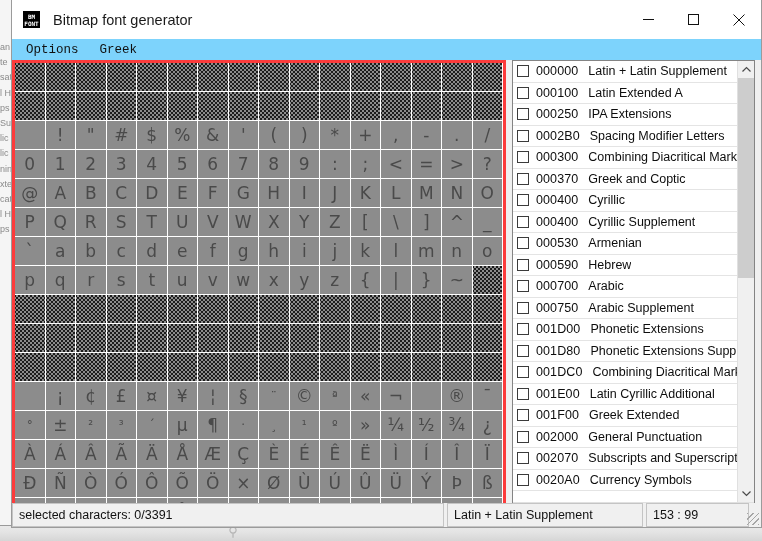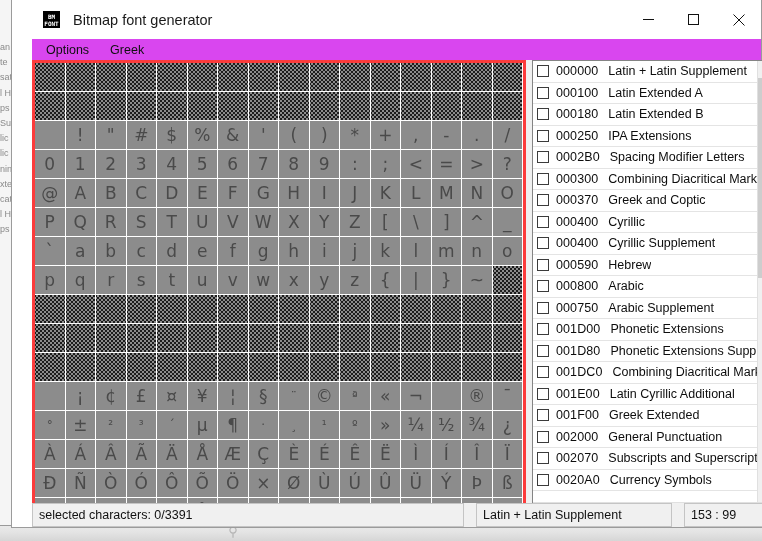--- a/index.html
+++ b/index.html
@@ -33,21 +33,21 @@
     position: absolute; left: 224px; top: 525px; width: 18px; height: 14px;
     color: #b4b4b4; font-size: 13px; text-align: center; line-height: 14px;
   }
 
   
   .app-window {
     position: absolute; left: 11px; top: 0; width: 751px; height: 528px;
     background: #ffffff;
     border: 1px solid #9b9b9b;
     border-top: none;
-    display: flex; flex-direction: column; padding-left: 20px;
+    display: flex; flex-direction: column;
   }
 
   
   .titlebar {
     height: 39px; flex: 0 0 39px;
     background: #ffffff;
     display: flex; align-items: center;
     position: relative;
   }
   .app-icon {
@@ -72,21 +72,21 @@
   .win-btn {
     width: 45px; height: 39px; display: flex; align-items: center; justify-content: center;
     background: transparent; border: none; padding: 0; cursor: default;
   }
   .win-btn svg { display: block; }
 
   
   .menubar {
     height: 21px; flex: 0 0 21px;
     display: flex; align-items: center; padding-left: 14px;
-    background: #d946ef; font-size: 12.5px; color: #101010;
+    background: #7dd3fc; font-size: 12.5px; color: #101010; font-family: Liberation Mono, monospace;
   }
   .menu-item { margin-right: 21px; cursor: default; }
 
   
   .client {
     flex: 1 1 auto; position: relative; background: #f0f0f0;
     display: flex; padding: 0;
   }
 
   
@@ -188,21 +188,21 @@
 
   
   .statusbar {
     position: absolute; left: 0; bottom: 0; width: 749px; height: 24px;
     display: flex; align-items: stretch; background: #f0f0f0;
   }
   .sb-pane {
     border: 1px solid #c4c4c4; background: #f0f0f0;
     display: flex; align-items: center; padding-left: 6px;
     font-size: 12.5px; color: #111111; white-space: nowrap; overflow: hidden;
-    margin-right: 12px;
+    margin-right: 3px;
   }
   .sb-pane.p1 { width: 432px; flex: 0 0 432px; }
   .sb-pane.p2 { width: 196px; flex: 0 0 196px; }
   .sb-pane.p3 { width: 103px; flex: 0 0 103px; }
   .sb-grip {
     flex: 1 1 auto; position: relative;
   }
   .sb-grip::after {
     content: ""; position: absolute; right: 2px; bottom: 2px; width: 12px; height: 12px;
     background:
@@ -541,25 +541,20 @@
                 <span class="code">000000</span>
                 <span class="blockname">Latin + Latin Supplement</span>
               </div>
               <div class="list-row">
                 <span class="cb"></span>
                 <span class="code">000100</span>
                 <span class="blockname">Latin Extended A</span>
               </div>
               <div class="list-row">
                 <span class="cb"></span>
-                <span class="code">000180</span>
-                <span class="blockname">Latin Extended B</span>
-              </div>
-              <div class="list-row">
-                <span class="cb"></span>
                 <span class="code">000250</span>
                 <span class="blockname">IPA Extensions</span>
               </div>
               <div class="list-row">
                 <span class="cb"></span>
                 <span class="code">0002B0</span>
                 <span class="blockname">Spacing Modifier Letters</span>
               </div>
               <div class="list-row">
                 <span class="cb"></span>
@@ -576,26 +571,31 @@
                 <span class="code">000400</span>
                 <span class="blockname">Cyrillic</span>
               </div>
               <div class="list-row">
                 <span class="cb"></span>
                 <span class="code">000400</span>
                 <span class="blockname">Cyrillic Supplement</span>
               </div>
               <div class="list-row">
                 <span class="cb"></span>
+                <span class="code">000530</span>
+                <span class="blockname">Armenian</span>
+              </div>
+              <div class="list-row">
+                <span class="cb"></span>
                 <span class="code">000590</span>
                 <span class="blockname">Hebrew</span>
               </div>
               <div class="list-row">
                 <span class="cb"></span>
-                <span class="code">000800</span>
+                <span class="code">000700</span>
                 <span class="blockname">Arabic</span>
               </div>
               <div class="list-row">
                 <span class="cb"></span>
                 <span class="code">000750</span>
                 <span class="blockname">Arabic Supplement</span>
               </div>
               <div class="list-row">
                 <span class="cb"></span>
                 <span class="code">001D00</span>

